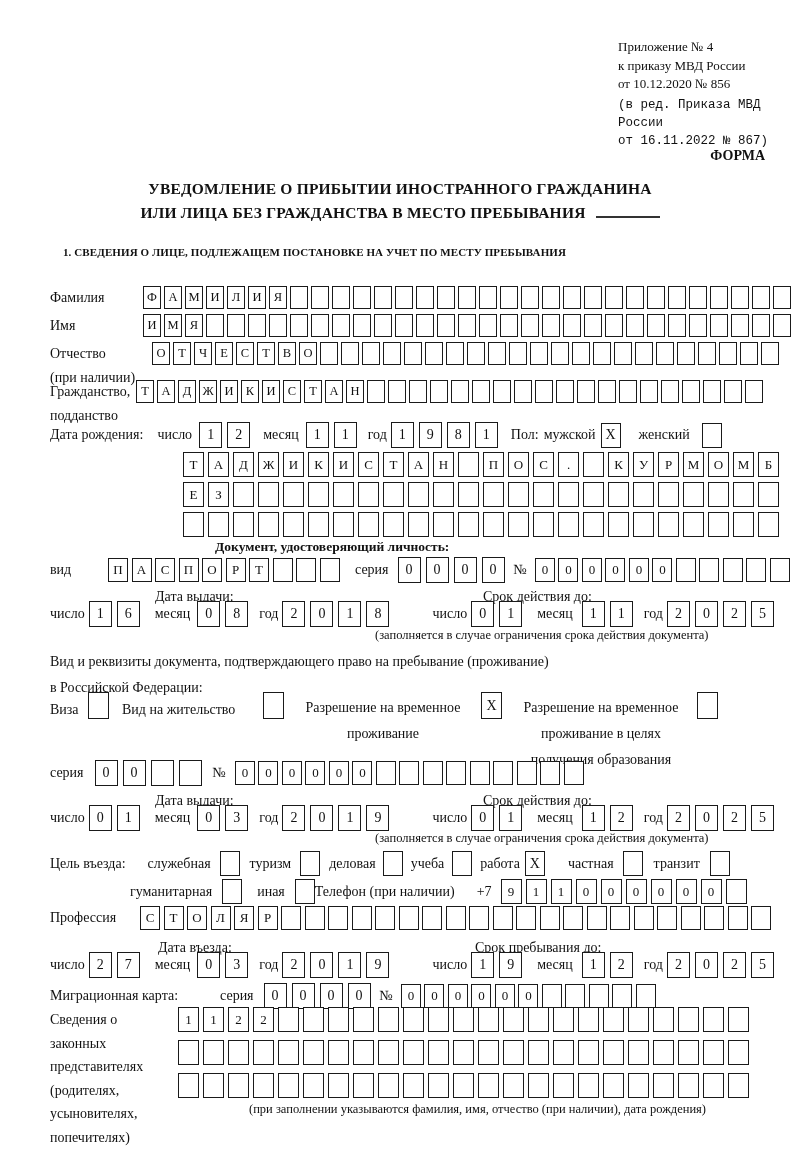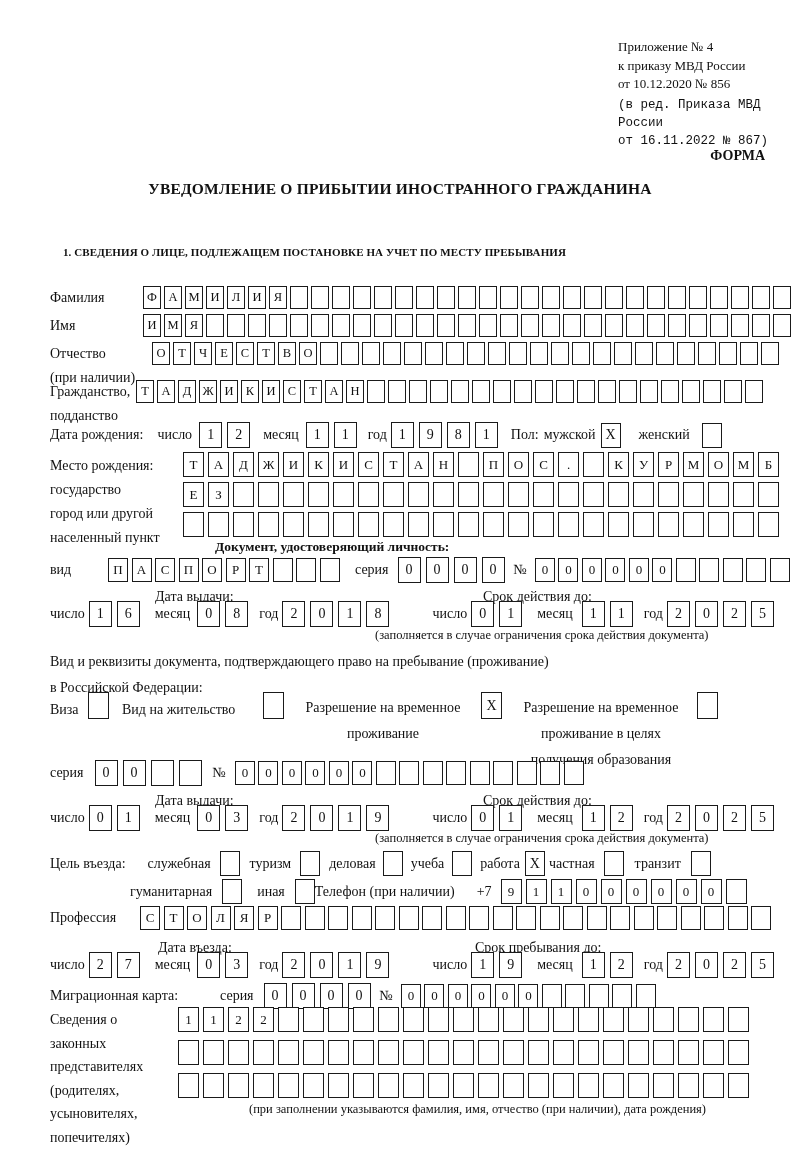--- a/index.html
+++ b/index.html
@@ -47,20 +47,23 @@
     <div>к приказу МВД России</div>
     <div>от 10.12.2020 № 856</div>
   </div>
   <div class="abs revlines" style="left:618px;top:96px">
     <div>(в ред. Приказа МВД России</div>
     <div>от 16.11.2022 № 867)</div>
   </div>
   <div class="abs b" style="left:618px;top:148px;width:147px;text-align:right;font-size:14px">ФОРМА</div>
 
   <div class="abs titleline" style="left:0;top:180px">УВЕДОМЛЕНИЕ О ПРИБЫТИИ ИНОСТРАННОГО ГРАЖДАНИНА</div>
+  <div class="abs" style="left:0;top:203px;width:100%;text-align:center">
+    <span class="b" style="font-size:15.5px;letter-spacing:.2px">ИЛИ ЛИЦА БЕЗ ГРАЖДАНСТВА В МЕСТО ПРЕБЫВАНИЯ</span><span class="uline"></span>
+  </div>
   <div class="abs b" style="left:63px;top:246px;font-size:11px;letter-spacing:.1px">1. СВЕДЕНИЯ О ЛИЦЕ, ПОДЛЕЖАЩЕМ ПОСТАНОВКЕ НА УЧЕТ ПО МЕСТУ ПРЕБЫВАНИЯ</div>
 
   <div class="abs row" style="left:50px;top:286px">
     <span class="lbl" style="width:81px">Фамилия</span>
     <span class="cells">
         <span class="cell">Ф</span>
         <span class="cell">А</span>
         <span class="cell">М</span>
         <span class="cell">И</span>
         <span class="cell">Л</span>
@@ -222,26 +225,20 @@
         <span class="cell">8</span>
         <span class="cell">1</span>
       </span>
     <span class="lbl" style="margin-left:8px;margin-right:5px">Пол:</span>
     <span class="lbl" style="margin-right:5px">мужской</span>
     <span class="box sm2">X</span>
     <span class="lbl" style="margin-left:18px;margin-right:12px">женский</span>
     <span class="box sm2"></span>
   </div>
 
-  <div class="abs" style="left:50px;top:454px">
-    <div class="lbl">Место рождения:</div>
-    <div class="lbl">государство</div>
-    <div class="lbl">город или другой</div>
-    <div class="lbl">населенный пункт</div>
-  </div>
   <div class="abs cells w" style="left:183px;top:452px">
       <span class="cell">Т</span>
       <span class="cell">А</span>
       <span class="cell">Д</span>
       <span class="cell">Ж</span>
       <span class="cell">И</span>
       <span class="cell">К</span>
       <span class="cell">И</span>
       <span class="cell">С</span>
       <span class="cell">Т</span>
@@ -478,21 +475,21 @@
     <span class="lbl">служебная</span>
     <span class="box sm2" style="margin-left:9px"></span>
     <span class="lbl" style="margin-left:10px">туризм</span>
     <span class="box sm2" style="margin-left:9px"></span>
     <span class="lbl" style="margin-left:9px">деловая</span>
     <span class="box sm2" style="margin-left:7px"></span>
     <span class="lbl" style="margin-left:8px">учеба</span>
     <span class="box sm2" style="margin-left:8px"></span>
     <span class="lbl" style="margin-left:8px">работа</span>
     <span class="box sm2" style="margin-left:5px">X</span>
-    <span class="lbl" style="margin-left:4px">частная</span>
+    <span class="lbl" style="margin-left:23px">частная</span>
     <span class="box sm2" style="margin-left:9px"></span>
     <span class="lbl" style="margin-left:11px">транзит</span>
     <span class="box sm2" style="margin-left:10px"></span>
   </div>
   <div class="abs rowc" style="left:130px;top:879px">
     <span class="lbl">гуманитарная</span>
     <span class="box sm2" style="margin-left:10px"></span>
     <span class="lbl" style="margin-left:15px">иная</span>
     <span class="box sm2" style="margin-left:10px"></span>
     <span class="lbl" style="">Телефон (при наличии)</span>

